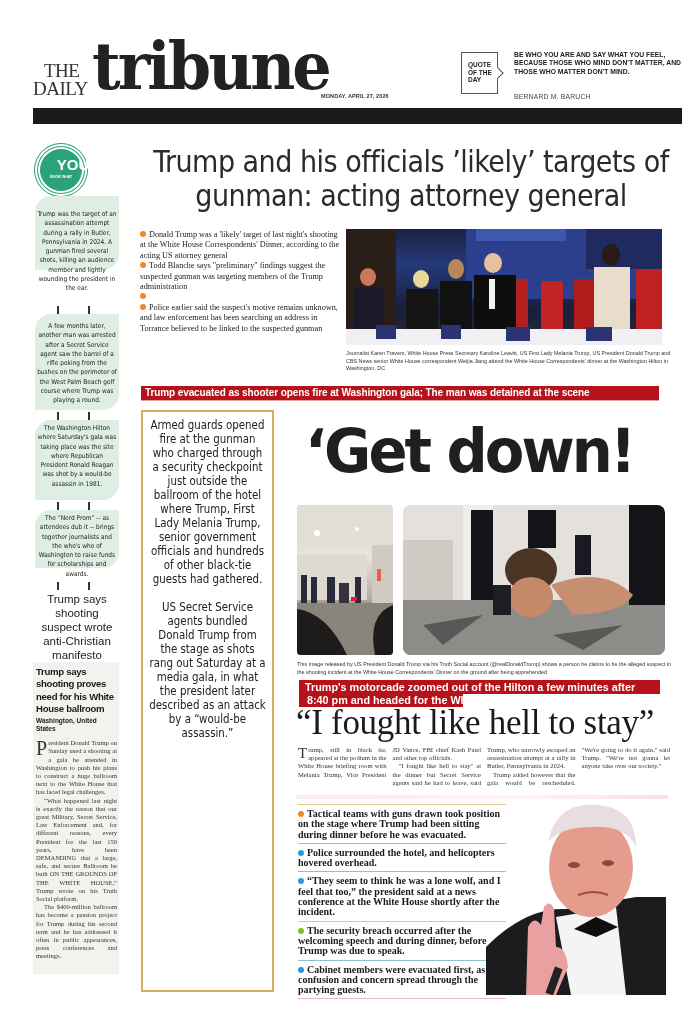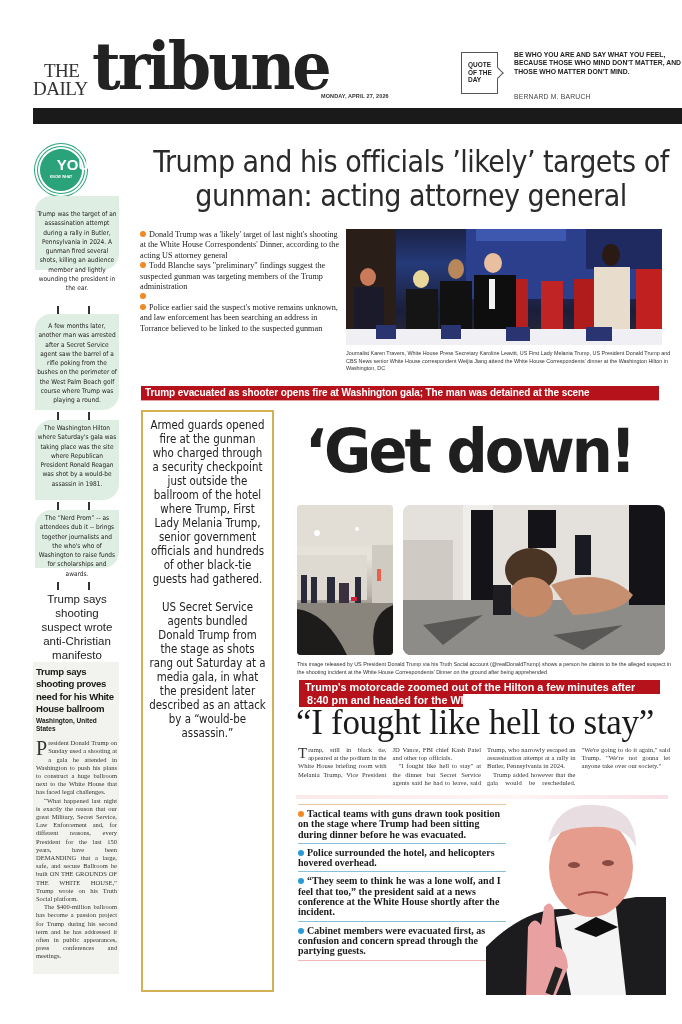--- a/index.html
+++ b/index.html
@@ -249,20 +249,21 @@
   <p>"I fought like hell to stay" at the dinner but Secret Service agents said he had to leave, said Trump, who narrowly escaped an assassination attempt at a rally in Butler, Pennsylvania in 2024.</p>
   <p>Trump added however that the gala would be rescheduled. "We're going to do it again," said Trump. "We're not gonna let anyone take over our society."</p>
 </div>
 
 <div class="pink-strip"></div>
 
 <div class="bullet-list">
   <div class="bl-item c1"><span class="bullet-dot" style="background:#f08a24"></span><span>Tactical teams with guns drawn took position on the stage where Trump had been sitting during dinner before he was evacuated.</span></div>
   <div class="bl-item c2"><span class="bullet-dot" style="background:#2a9ad6"></span><span>Police surrounded the hotel, and helicopters hovered overhead.</span></div>
   <div class="bl-item c3"><span class="bullet-dot" style="background:#2a9ad6"></span><span>“They seem to think he was a lone wolf, and I feel that too,” the president said at a news conference at the White House shortly after the incident.</span></div>
+  <div class="bl-item c4"><span class="bullet-dot" style="background:#7cbf2a"></span><span>The security breach occurred after the welcoming speech and during dinner, before Trump was due to speak.</span></div>
   <div class="bl-item c5"><span class="bullet-dot" style="background:#2a9ad6"></span><span>Cabinet members were evacuated first, as confusion and concern spread through the partying guests.</span></div>
   <div class="bl-end"></div>
 </div>
 
 <div class="trump-photo">
   <svg width="180" height="198" viewBox="0 0 180 198">
     <path d="M0,198 L0,150 Q40,110 80,112 L150,100 L180,100 L180,198 Z" fill="#1c1c1e"></path>
     <path d="M70,120 L130,110 L140,198 L85,198 Z" fill="#f4f4f4"></path>
     <path d="M88,132 L110,120 L132,130 L110,140 Z" fill="#0e0e0e"></path>
     <ellipse cx="105" cy="70" rx="42" ry="50" fill="#e59c8c"></ellipse>

